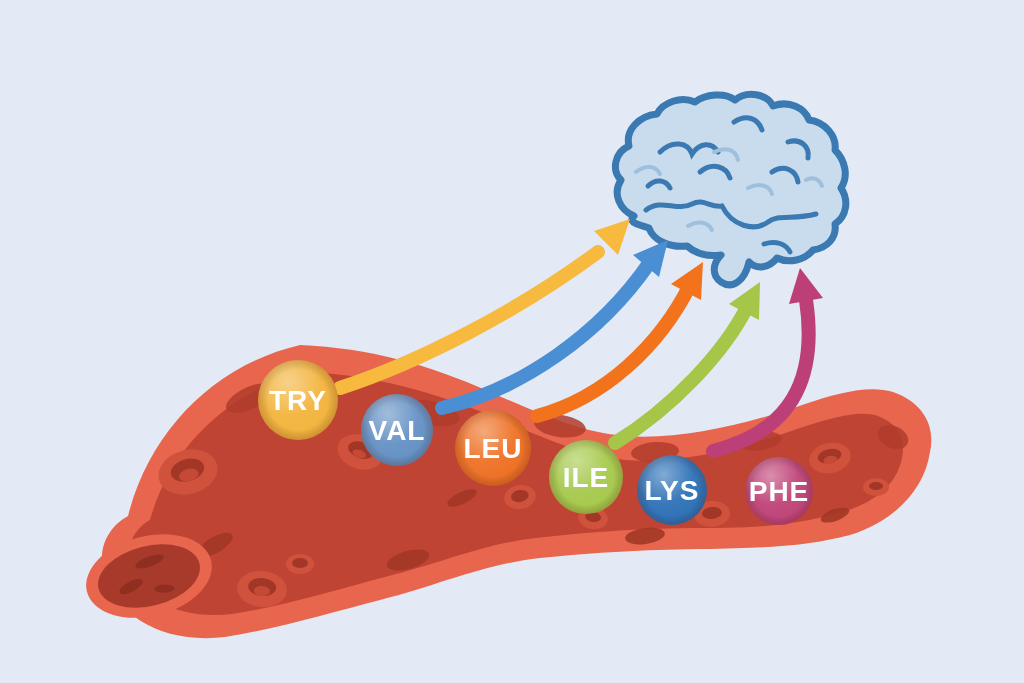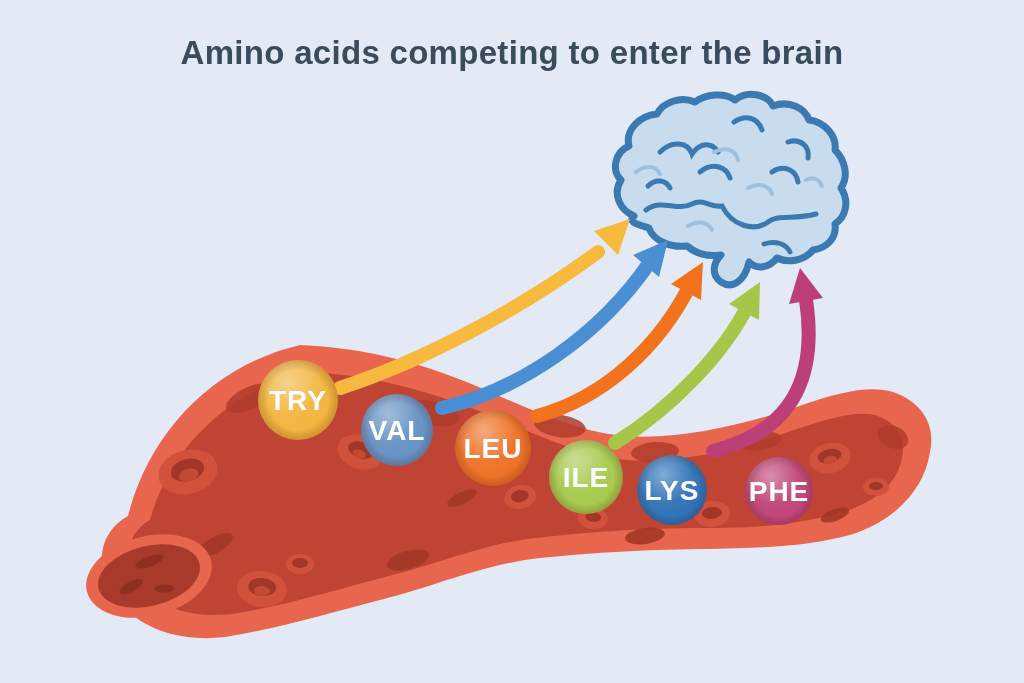--- a/index.html
+++ b/index.html
@@ -28,21 +28,20 @@
   .patch{fill:#b03c2c;opacity:.85;}
   .blob{fill:#8e2f22;}
   .brain-line{fill:none;stroke:#3a79b1;stroke-width:5;stroke-linecap:round;}
   .brain-line-light{fill:none;stroke:#9fc0dd;stroke-width:4;stroke-linecap:round;}
 </style>
 </head>
 <body>
 
 <div class="stage">
 
-  <div class="title">Amino acids competing to enter the brain</div>
 
   <svg class="scene" width="1024" height="683" viewBox="0 0 1024 683">
     <defs>
       <radialGradient id="gSheen" cx="0.38" cy="0.28" r="0.75">
         <stop offset="0" stop-color="#ffffff" stop-opacity="0.4"></stop>
         <stop offset="0.55" stop-color="#ffffff" stop-opacity="0.05"></stop>
         <stop offset="1" stop-color="#ffffff" stop-opacity="0"></stop>
       </radialGradient>
       <radialGradient id="gEdge" cx="0.5" cy="0.5" r="0.5">
         <stop offset="0.75" stop-color="#000000" stop-opacity="0"></stop>

